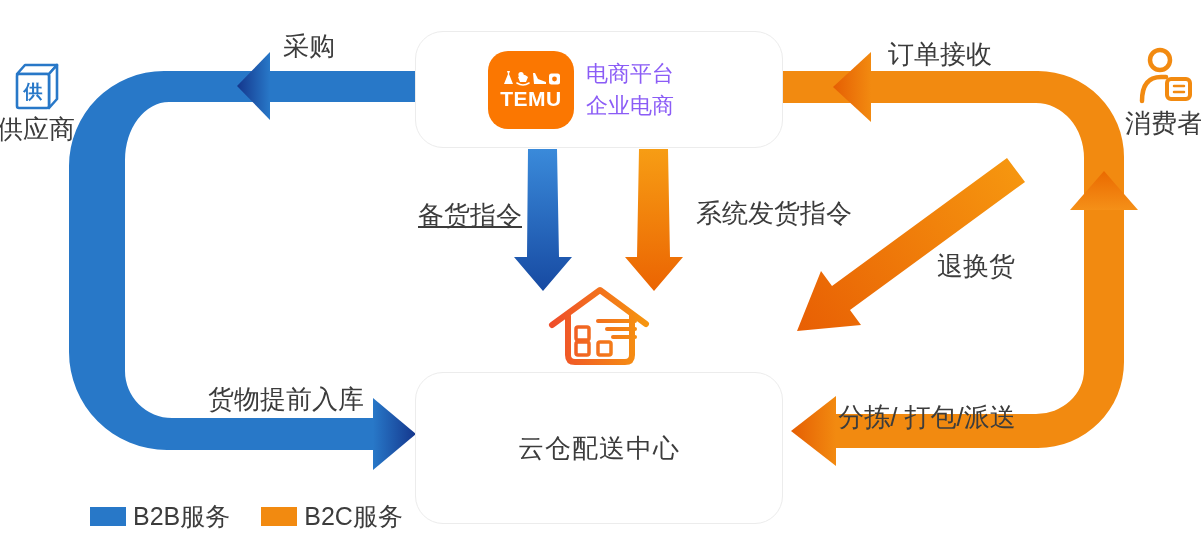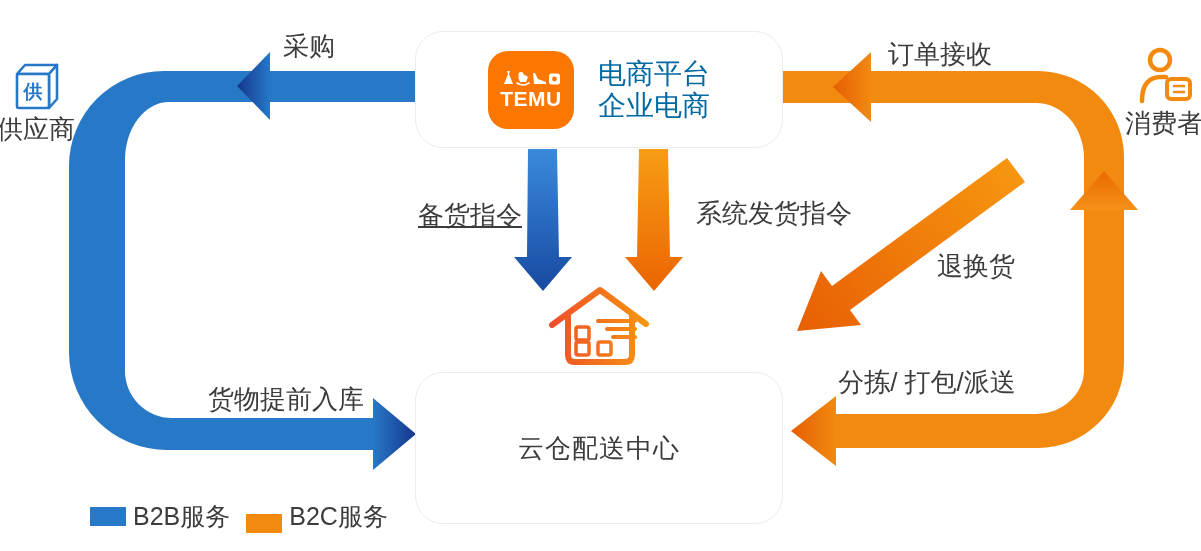--- a/index.html
+++ b/index.html
@@ -7,25 +7,25 @@
   #stage{position:relative;width:1201px;height:551px;background:#ffffff;overflow:hidden;}
   #arrow-canvas{position:absolute;left:0;top:0;z-index:1;}
   .card{position:absolute;background:#ffffff;border:1.5px solid #ececec;border-radius:28px;z-index:2;box-sizing:border-box;}
   #platform-card{left:415px;top:31px;width:368px;height:117px;display:flex;align-items:center;padding-left:72px;}
   #warehouse-card{left:415px;top:372px;width:368px;height:152px;display:flex;align-items:center;justify-content:center;}
   .lbl{position:absolute;font-size:26px;color:#3c3c3c;white-space:nowrap;transform:translateX(-50%);z-index:3;line-height:1.1;}
   .node-lbl{position:absolute;font-size:26px;color:#3c3c3c;white-space:nowrap;transform:translateX(-50%);z-index:3;}
   #temu-logo{width:86px;height:78px;background:#fb7701;border-radius:20px;display:flex;flex-direction:column;align-items:center;justify-content:center;flex:0 0 auto;}
   #temu-logo .glyphrow{display:block;margin-bottom:1px;}
   #temu-wordmark{color:#ffffff;font-weight:bold;font-size:21px;letter-spacing:.5px;line-height:1;}
-  #platform-lines{margin-left:24px;font-size:28px;color:#0369a1;line-height:32px;}
+  #platform-lines{margin-left:12px;font-size:22px;color:#8b5cf6;line-height:32px;}
   #warehouse-label{font-size:26px;color:#3c3c3c;letter-spacing:1px;}
   #legend{position:absolute;left:90px;top:500px;display:flex;align-items:center;z-index:3;}
   .legend-item{display:flex;align-items:center;}
-  .legend-item + .legend-item{margin-left:16px;align-items:flex-end;}
+  .legend-item + .legend-item{margin-left:31px;}
   .swatch{width:36px;height:19px;margin-right:7px;display:inline-block;}
   .swatch.b2b{background:#2878c8;}
   .swatch.b2c{background:#f28a10;}
   .legend-text{font-size:25px;color:#3c3c3c;}
 </style>
 </head>
 <body>
 
 <div id="stage">
 
@@ -140,21 +140,21 @@
   <div id="warehouse-card" class="card">
     <div id="warehouse-label">云仓配送中心</div>
   </div>
 
   <div class="lbl" style="left:309px;top:32px;">采购</div>
   <div class="lbl" style="left:940px;top:40px;">订单接收</div>
   <div class="lbl" style="left:470px;top:201px;text-decoration:underline;">备货指令</div>
   <div class="lbl" style="left:774px;top:199px;">系统发货指令</div>
   <div class="lbl" style="left:976px;top:252px;">退换货</div>
   <div class="lbl" style="left:286px;top:385px;">货物提前入库</div>
-  <div class="lbl" style="left:927px;top:368px;">分拣/ 打包/派送</div>
+  <div class="lbl" style="left:927px;top:403px;">分拣/ 打包/派送</div>
 
   <div class="node-lbl" style="left:36px;top:112px;">供应商</div>
   <div class="node-lbl" style="left:1164px;top:106px;">消费者</div>
 
   <div id="legend">
     <div class="legend-item">
       <span class="swatch b2b"></span>
       <span class="legend-text">B2B服务</span>
     </div>
     <div class="legend-item">

